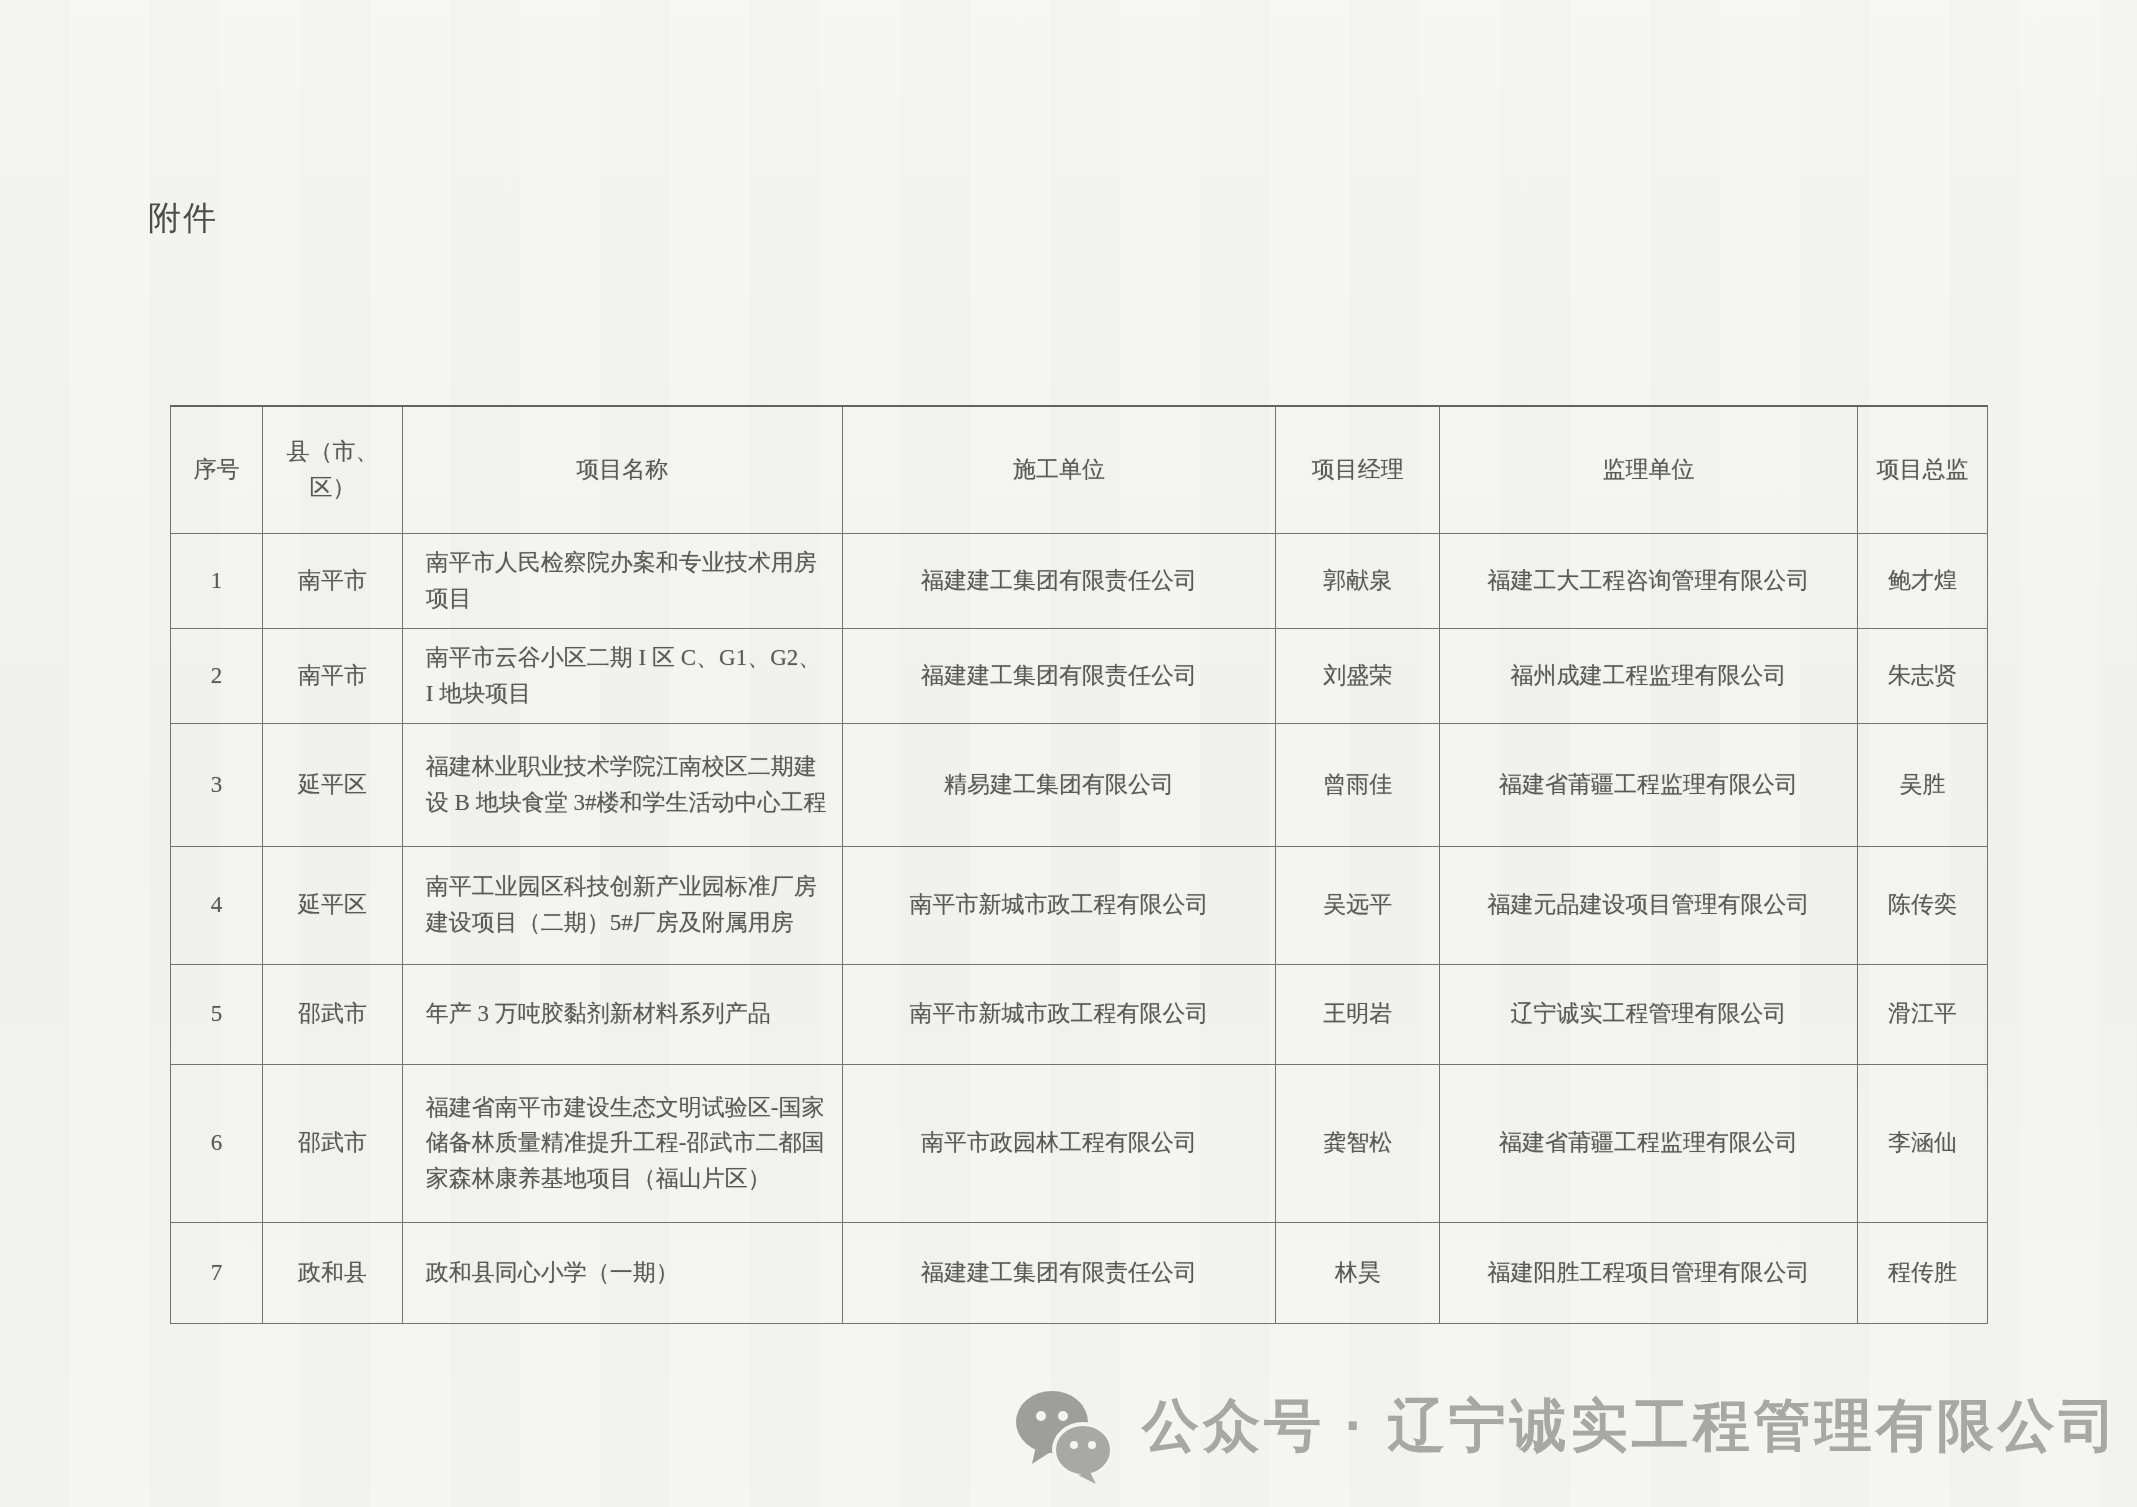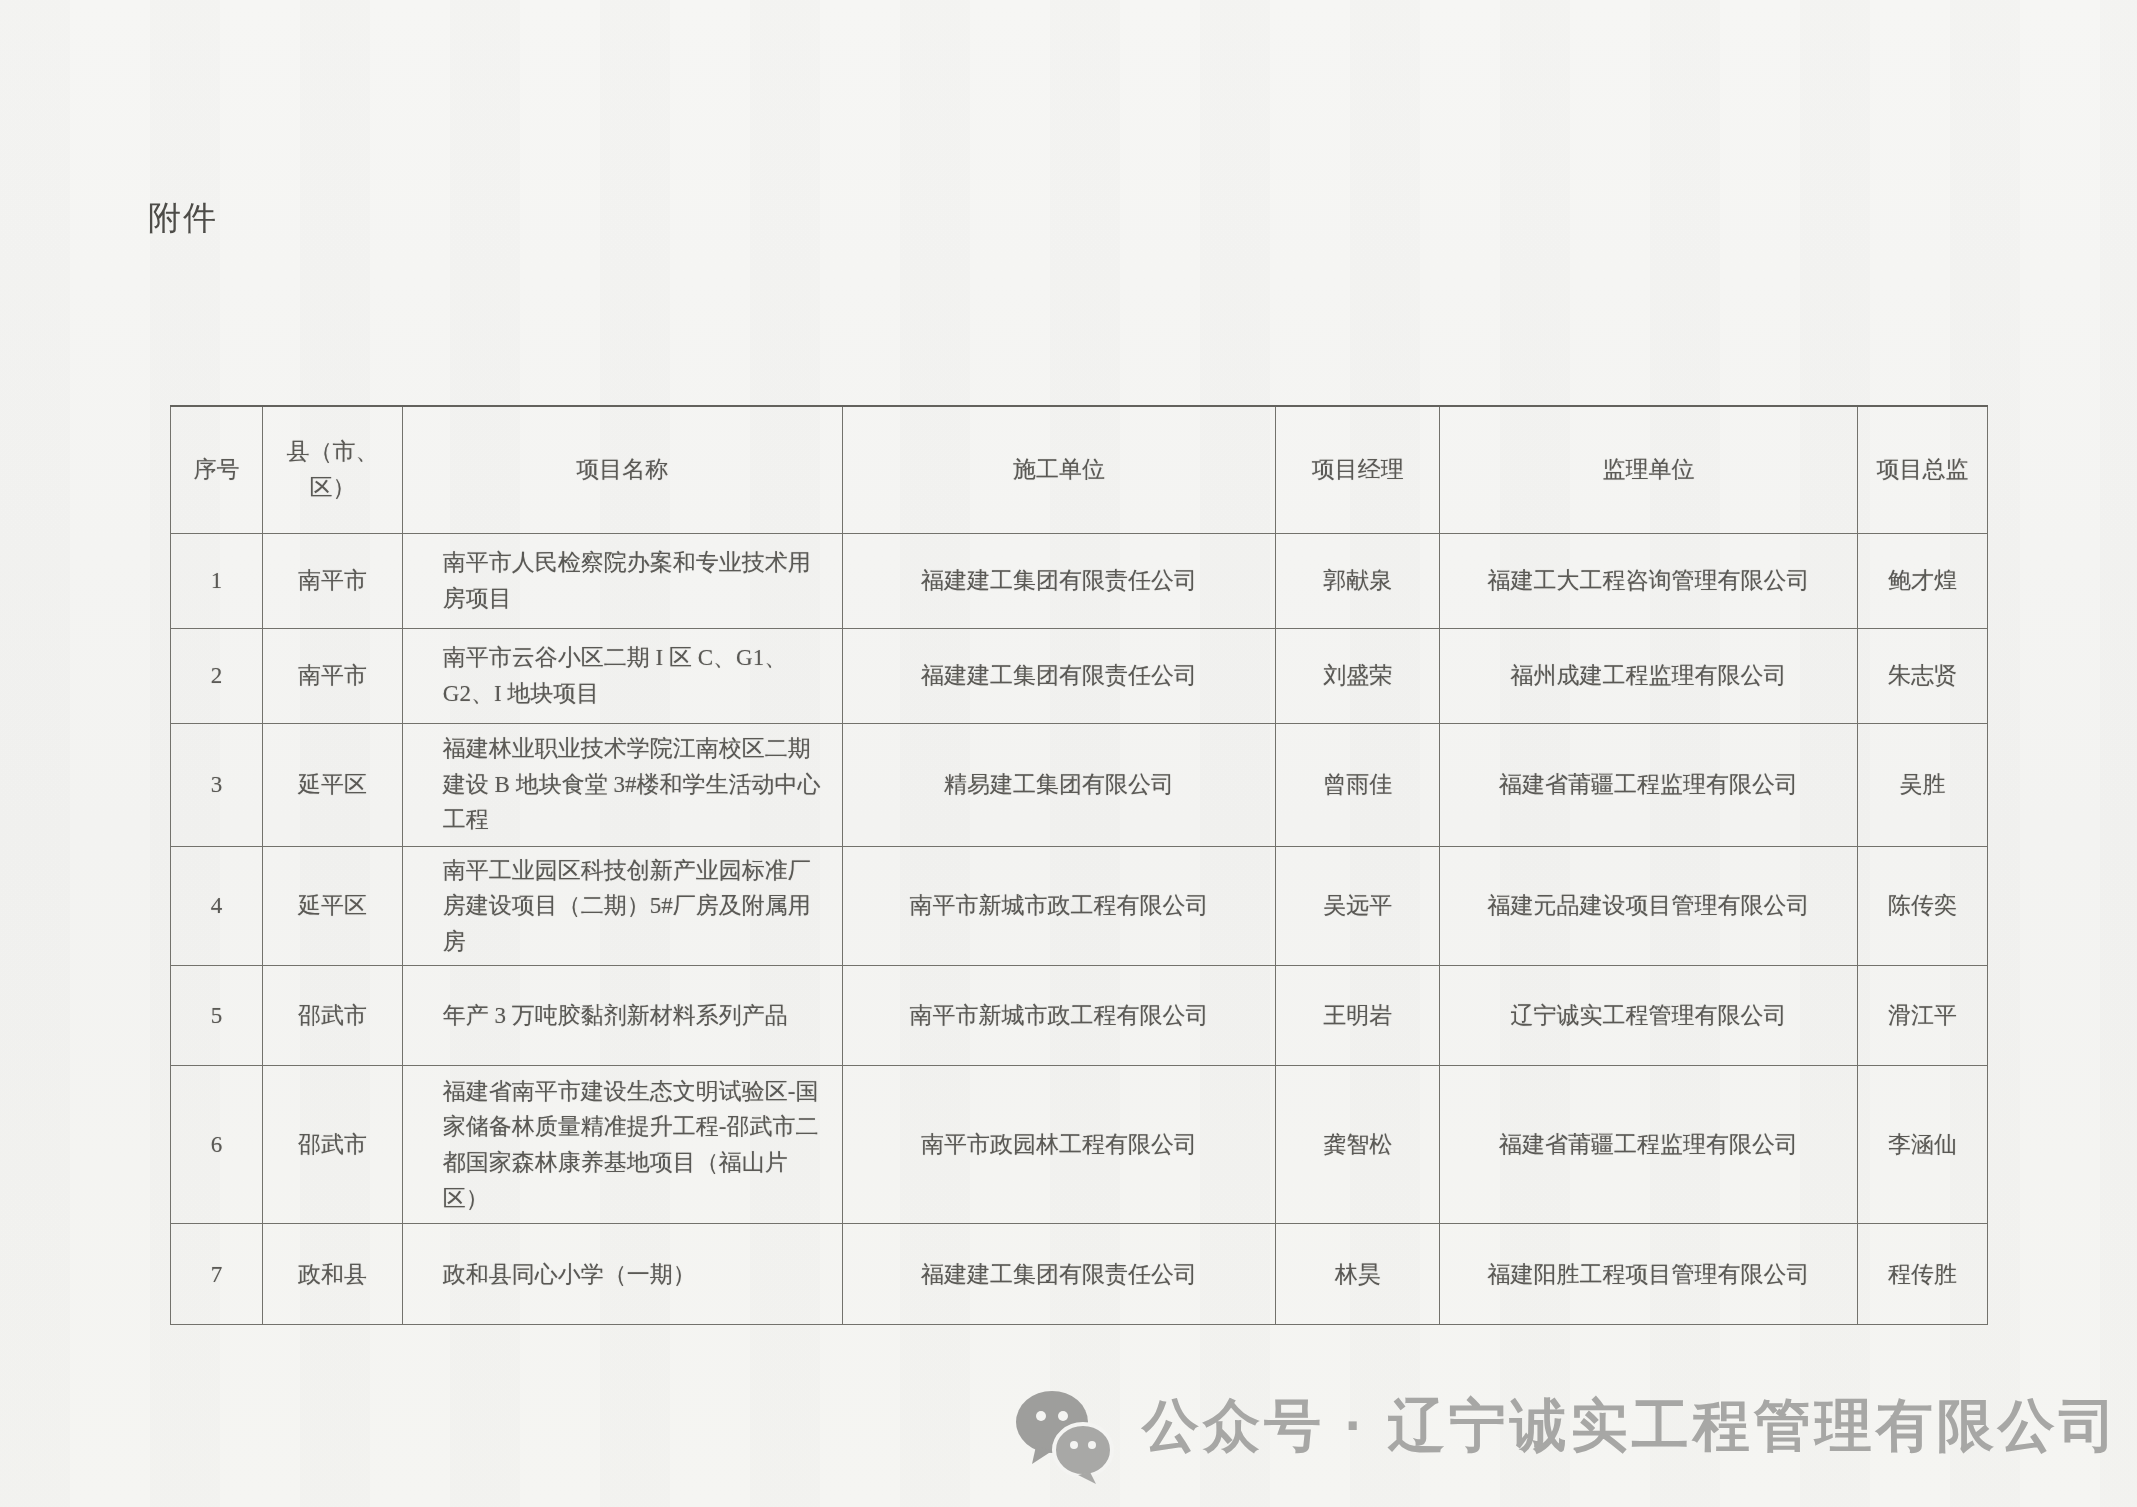--- a/index.html
+++ b/index.html
@@ -57,21 +57,21 @@
     vertical-align:middle;
     padding:6px 10px;
     line-height:1.55;
     font-weight:normal;
     word-break:break-word;
   }
   table.projects{border-top:2px solid #63625d;}
   table.projects thead tr{height:127px;}
   table.projects td.left{
     text-align:left;
-    padding-left:40px;
+    padding-left:23px;
     padding-right:14px;
   }
   tbody tr:nth-child(1){height:95px;}
   tbody tr:nth-child(2){height:95px;}
   tbody tr:nth-child(3){height:123px;}
   tbody tr:nth-child(4){height:118px;}
   tbody tr:nth-child(5){height:100px;}
   tbody tr:nth-child(6){height:158px;}
   tbody tr:nth-child(7){height:101px;}
   .watermark{

